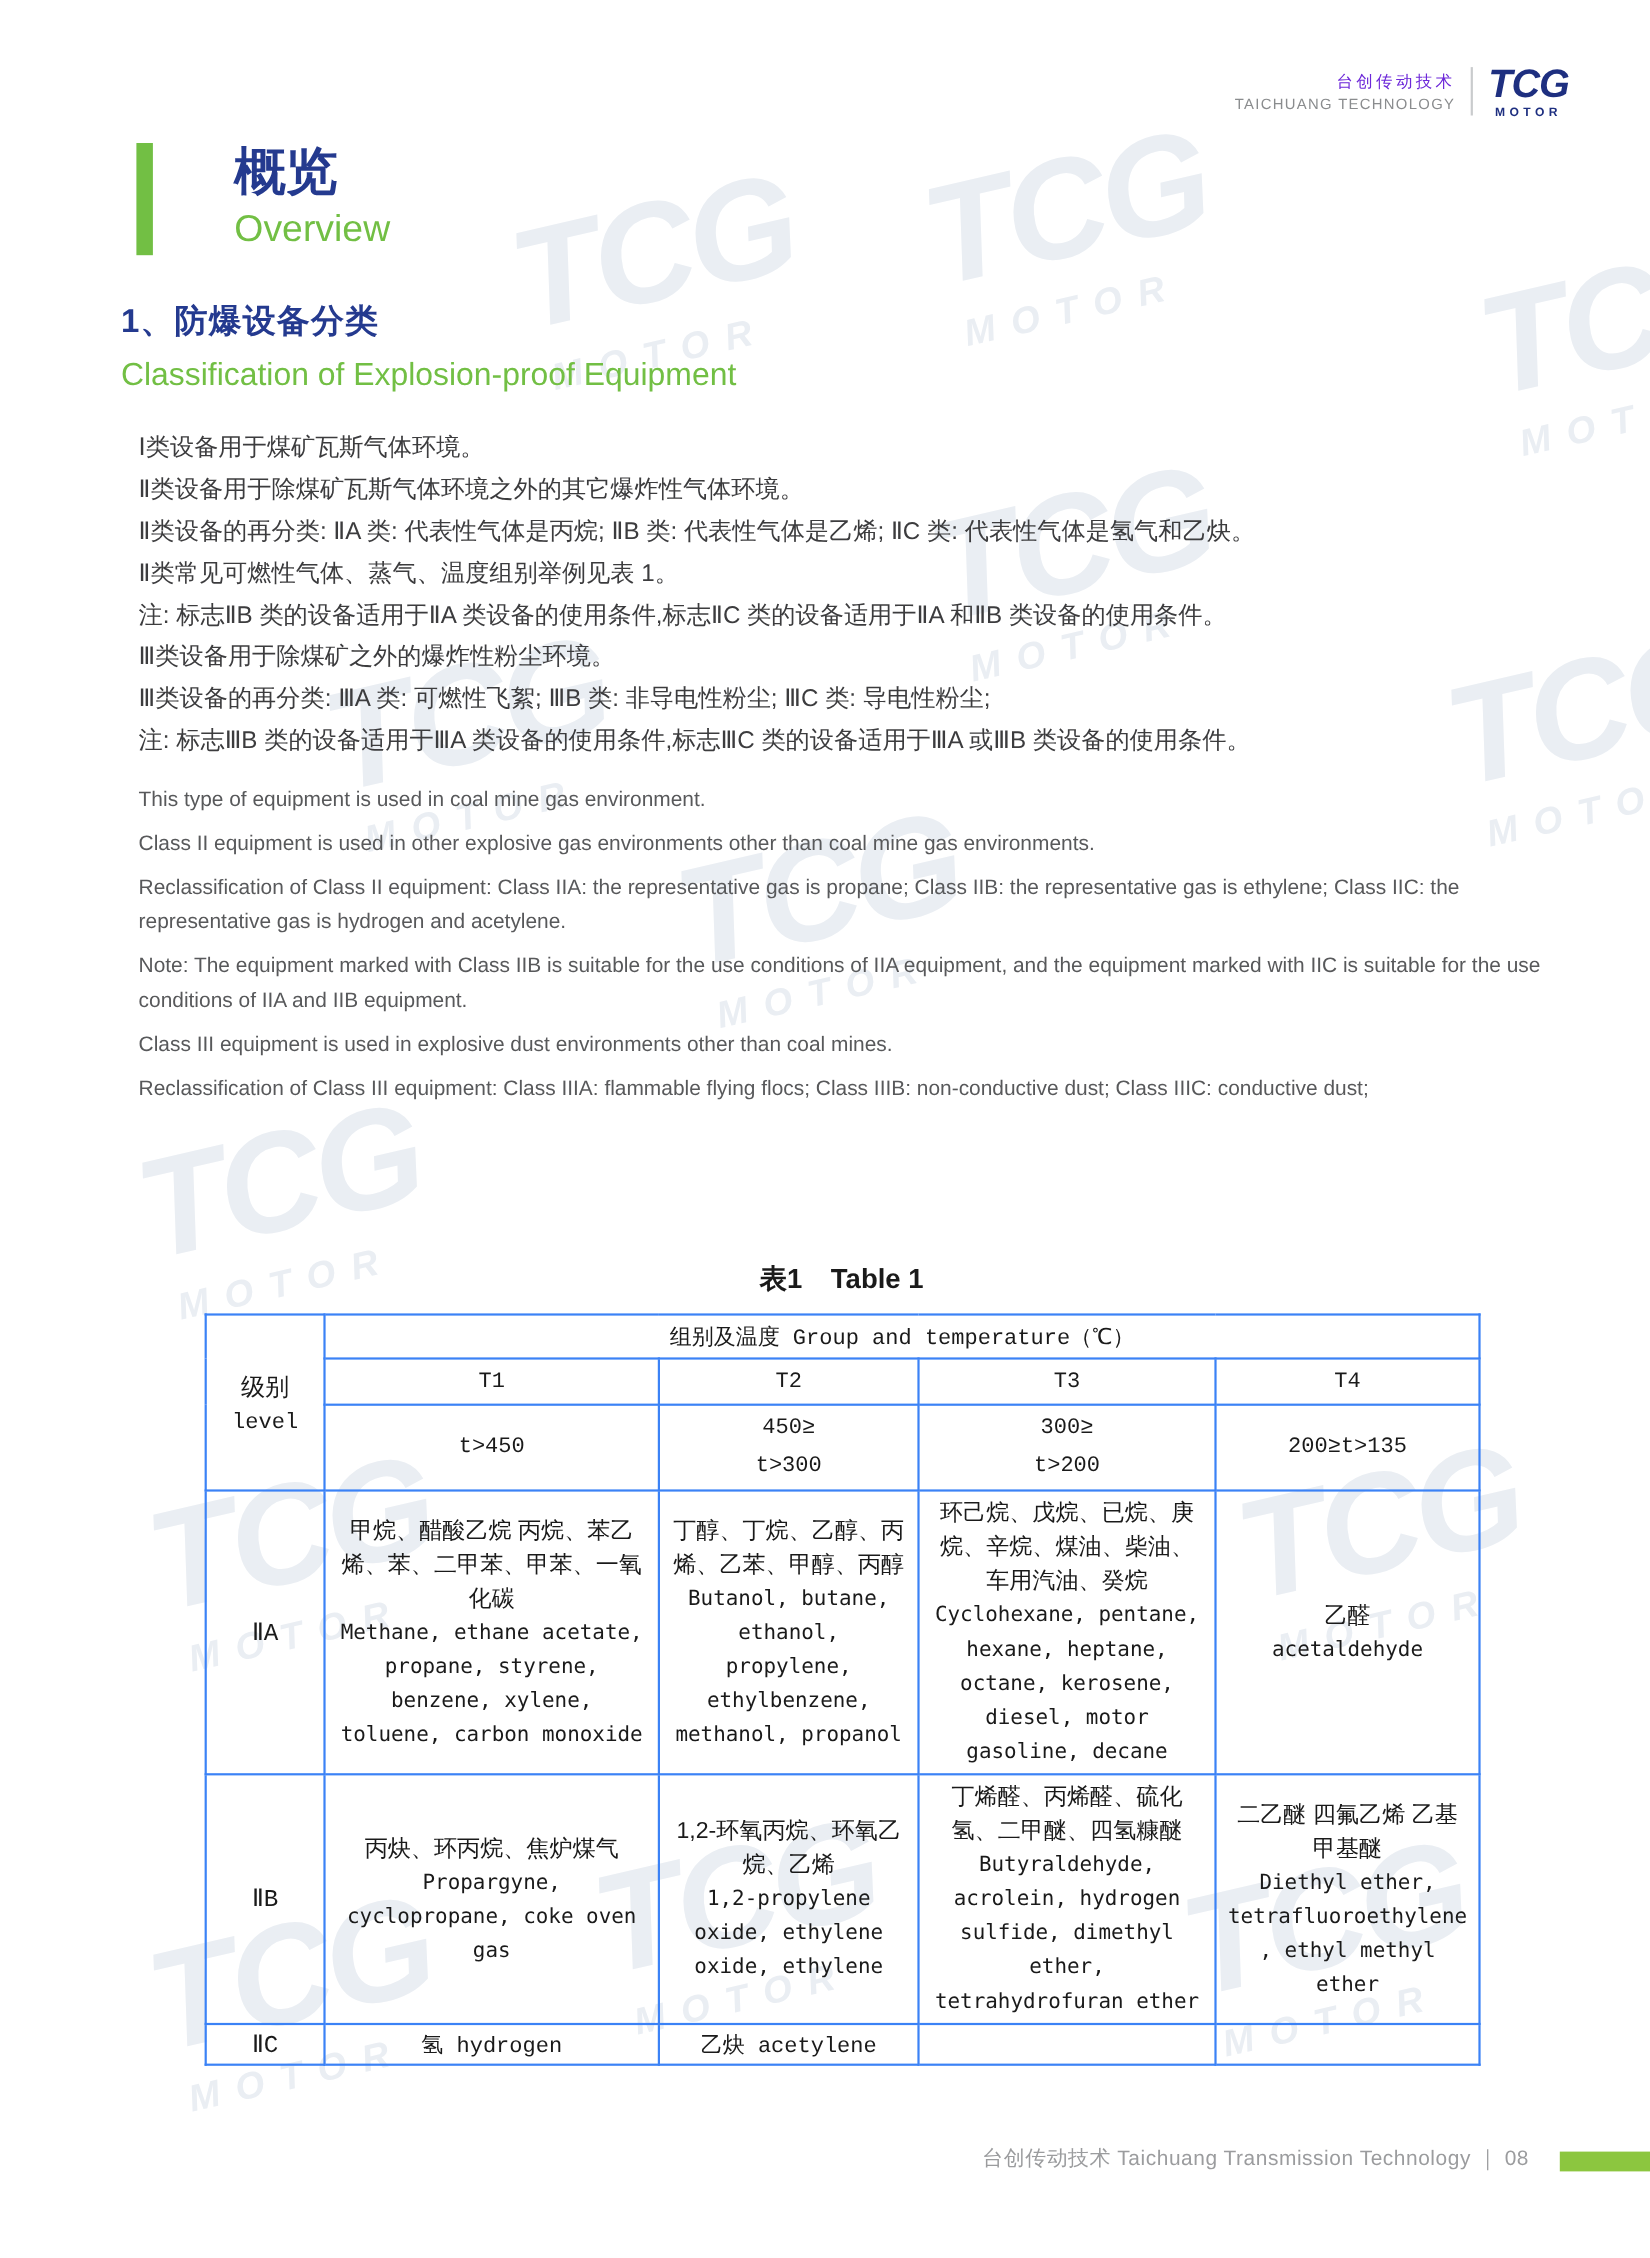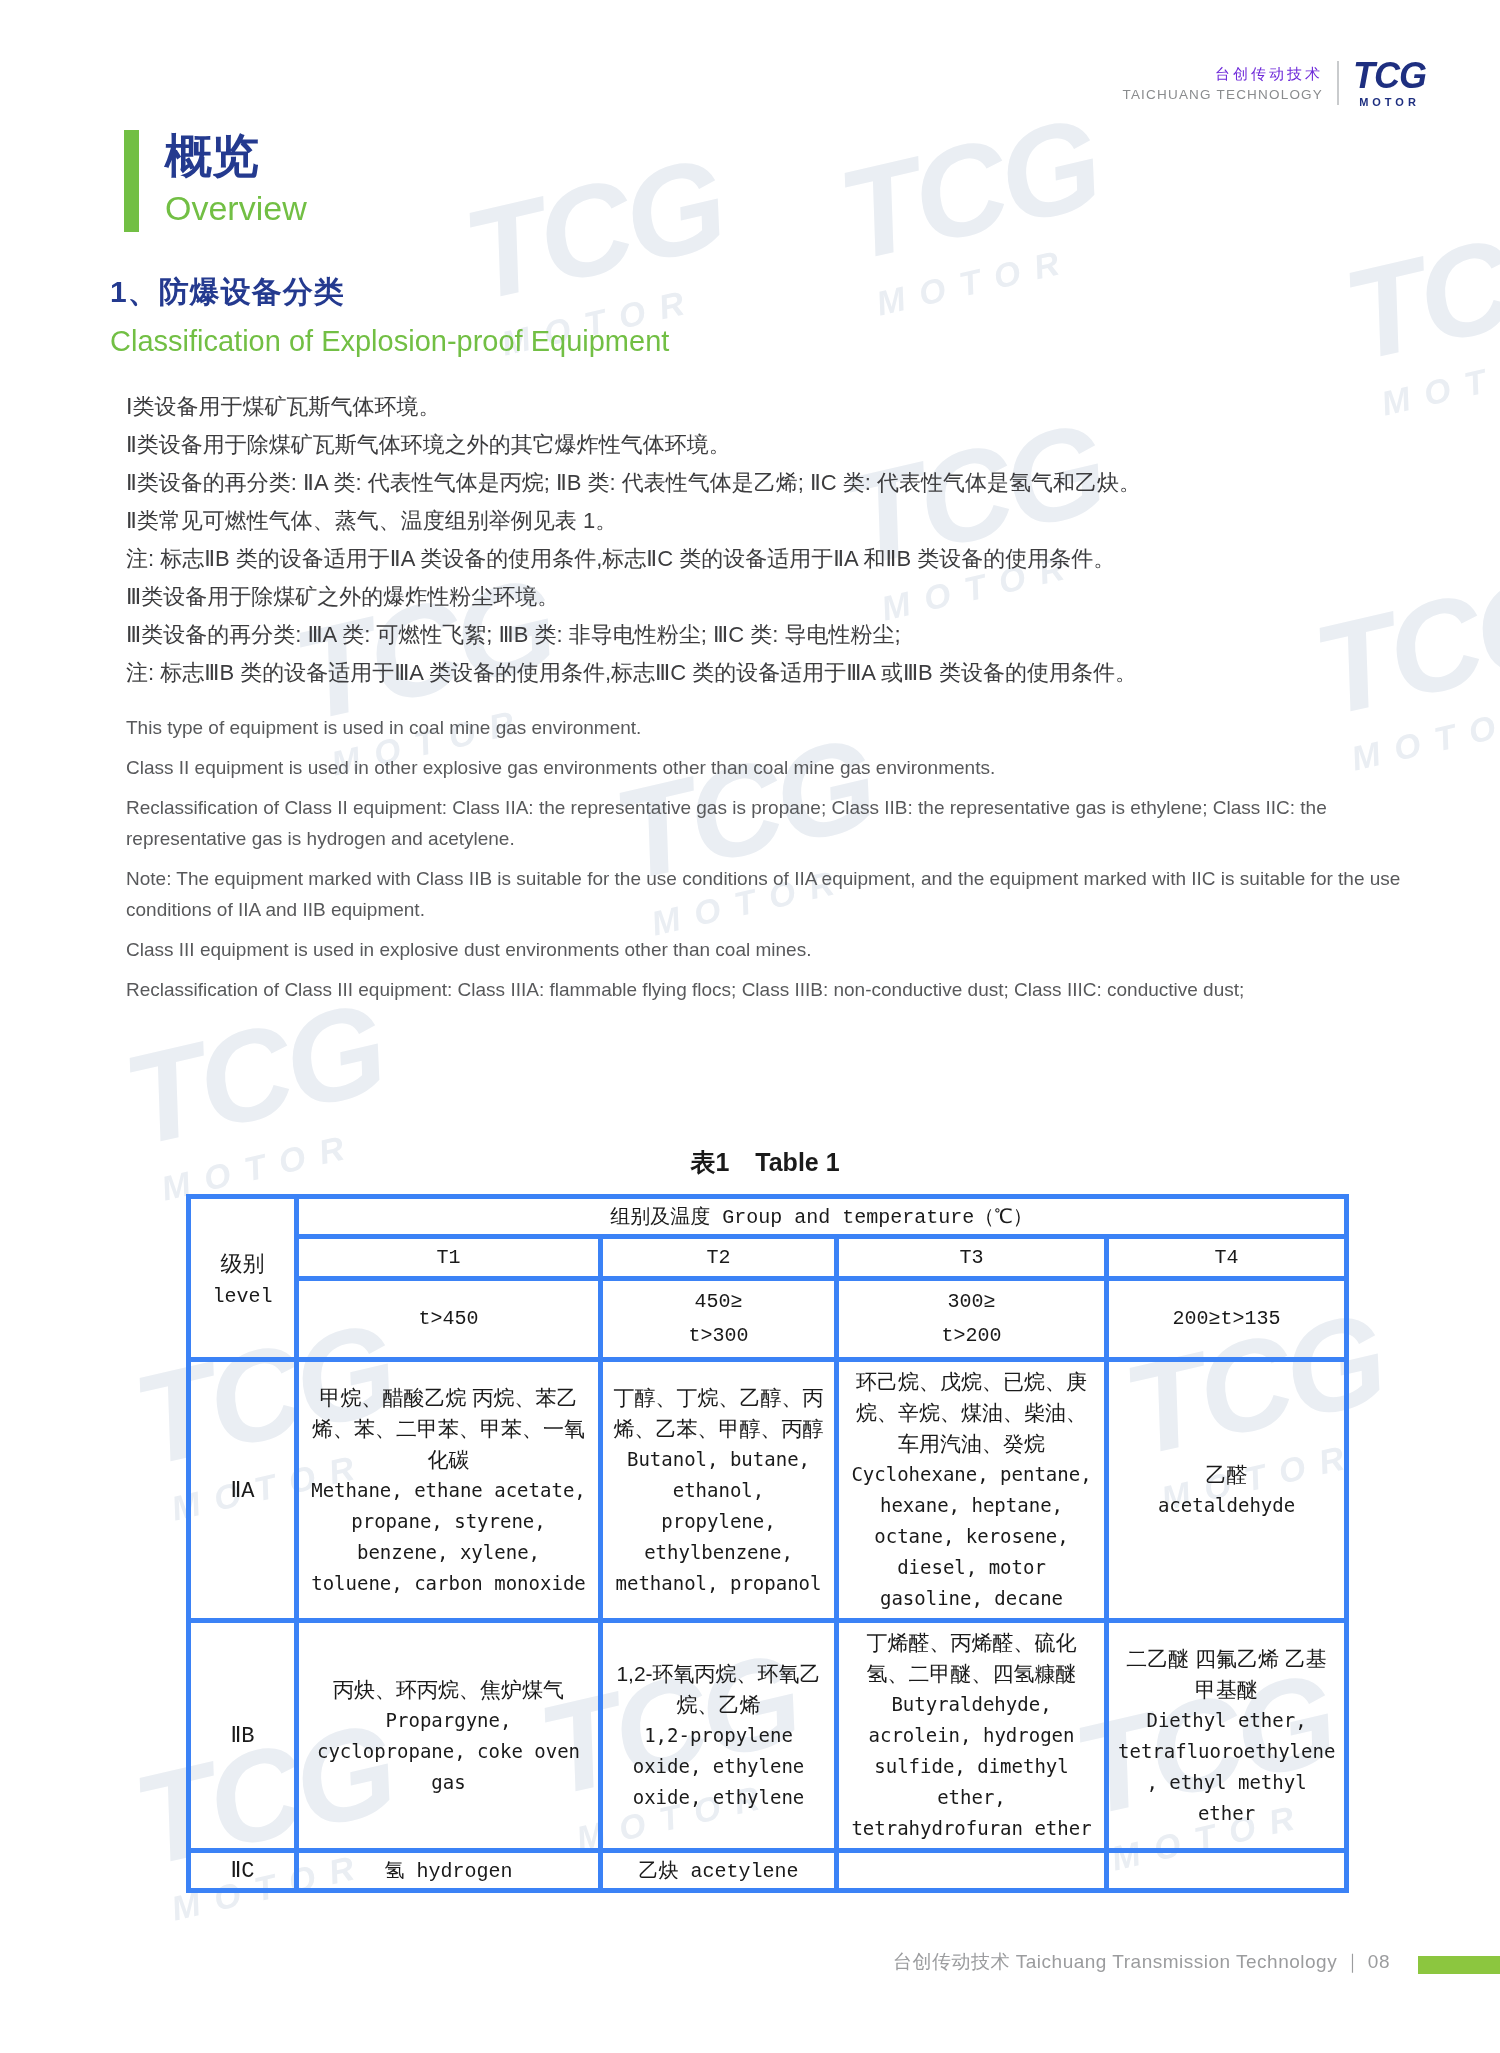--- a/index.html
+++ b/index.html
@@ -20,41 +20,41 @@
   
   .logo { position:absolute; z-index:2; top:58px; right:74px; display:flex; align-items:center; }
   .logo-text { text-align:right; }
   .logo-cn { font-size:15px; letter-spacing:3px; color:#6d28d9; }
   .logo-en { font-size:13.5px; letter-spacing:1.2px; color:#8a8c8e; margin-top:3px; }
   .logo-divider { width:2px; height:44px; background:#c9cbcd; margin:0 14px; }
   .logo-mark { text-align:center; }
   .logo-tcg { font-size:36px; font-weight:bold; font-style:italic; letter-spacing:-1px; color:#1e2f80; line-height:1; }
   .logo-motor { font-size:11px; font-weight:bold; letter-spacing:4px; color:#1e2f80; margin-top:2px; }
   
-  .title-block { position:absolute; z-index:1; left:124px; top:130px; display:flex; }
+  .title-block { position:absolute; z-index:1; left:124px; top:130px; display:flex;gap:48px; }
   .accent-bar { width:15px; height:102px; background:#72bf44; margin-right:26px; }
   .title-cn { font-size:47px; font-weight:bold; color:#243a8f; line-height:52px; }
   .title-en { font-size:34px; color:#72bf44; margin-top:7px; }
   
   .section-heading { position:absolute; z-index:1; left:110px; top:272px; }
   .section-cn { font-size:30px; font-weight:bold; color:#243a8f; letter-spacing:1px; }
   .section-en { font-size:29px; font-weight:normal; color:#72bf44; margin-top:12px; }
   
   .cn-paragraphs { position:absolute; z-index:1; left:126px; top:388px; width:1290px; }
   .cn-paragraphs p { font-size:22px; line-height:38px; color:#3c3c3e; }
   
   .en-paragraphs { position:absolute; z-index:1; left:126px; top:712px; width:1284px; }
   .en-paragraphs p { font-size:19px; line-height:31px; color:#58595b; margin-bottom:9px; }
   
   .table-title { position:absolute; z-index:1; left:186px; top:1146px; width:1158px; text-align:center; color:#1a1a1a; }
   .table-title span { font-size:25px; font-weight:bold; }
   .tt-gap { display:inline-block; width:26px; }
   table.cls { position:absolute; z-index:1; left:186px; top:1194px; width:1158px;
     border-collapse:collapse; table-layout:fixed; color:#1a1a1a; }
-  table.cls td { border:5px solid #3b82f6; text-align:center; vertical-align:middle; padding:4px 9px; }
+  table.cls td { border:2px solid #3b82f6; text-align:center; vertical-align:middle; padding:4px 9px; }
   col.c0 { width:108px; } col.c1 { width:304px; } col.c2 { width:236px; }
   col.c3 { width:270px; } col.c4 { width:240px; }
   tr.r-h1 { height:40px; } tr.r-h2 { height:42px; } tr.r-h3 { height:78px; }
   tr.r-a { height:224px; } tr.r-b { height:222px; } tr.r-c { height:36px; }
   .mono, .grp-hd, .t-hd, .range, .lvl, .lvl-en, .cell-sm {
     font-family:"Liberation Mono","DejaVu Sans Mono",monospace; }
   .grp-hd { font-size:20px; }
   .t-hd { font-size:20px; }
   .range { font-size:20px; line-height:34px; white-space:pre-line; }
   .lvl { font-size:22px; }

